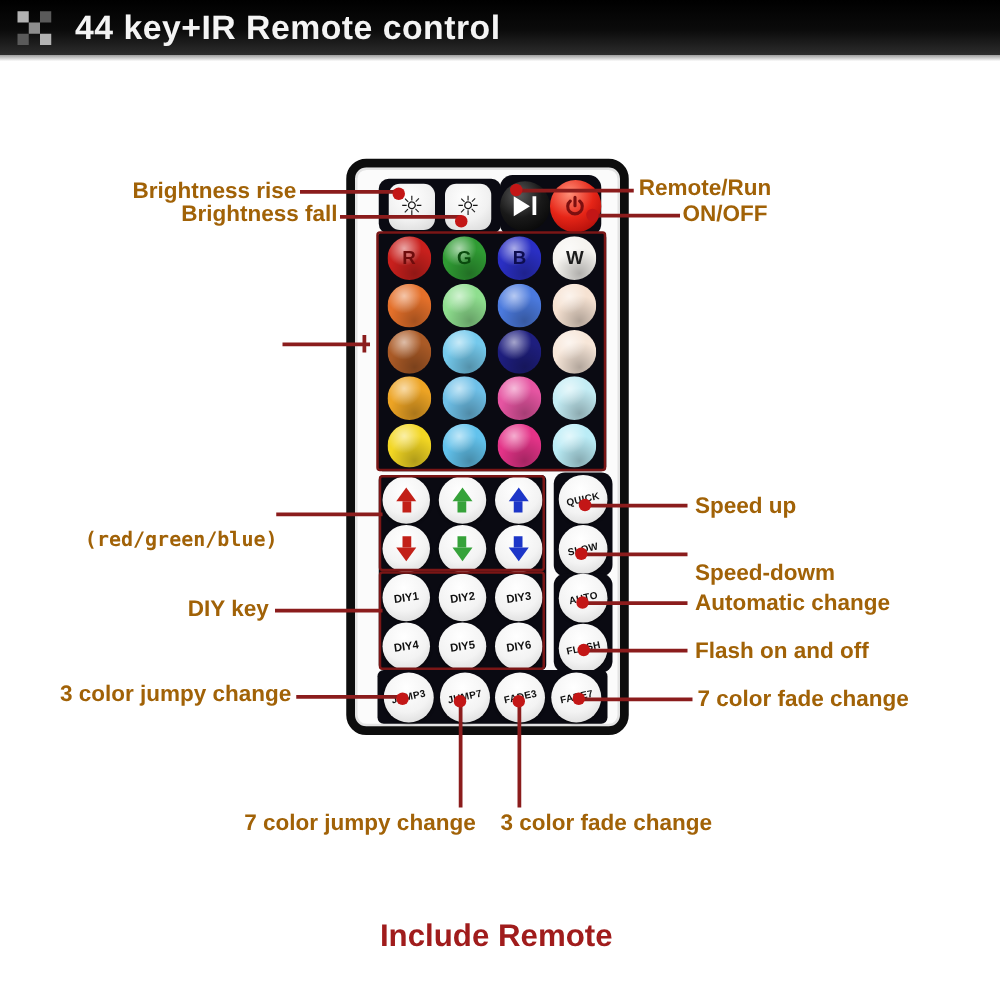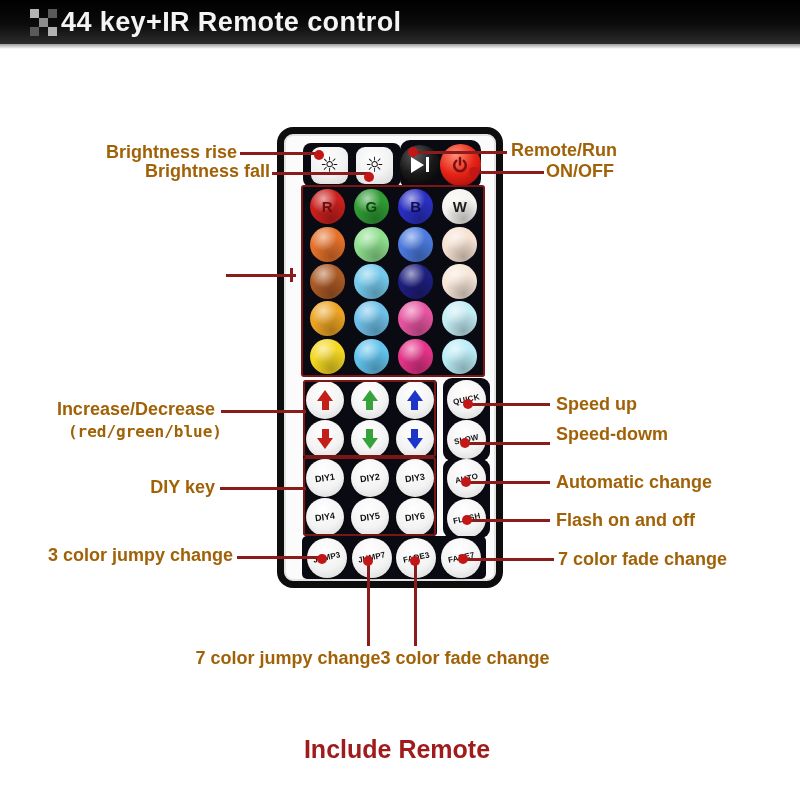--- a/index.html
+++ b/index.html
@@ -2,21 +2,21 @@
 <html><head>
 <meta charset="utf-8">
 <style>
   html,body{margin:0;padding:0;background:#fff;}
   .stage{position:relative;width:800px;height:800px;background:#ffffff;
          font-family:"Liberation Sans",sans-serif;overflow:hidden;}
 
   
   .titlebar{position:absolute;left:0;top:0;width:800px;height:44px;
     background:linear-gradient(180deg,#000 0%,#0b0b0b 55%,#2d2d2d 100%);
-    display:flex;align-items:center;gap:4px;padding-left:30px;box-sizing:border-box;}
+    display:flex;align-items:center;gap:19px;padding-left:14px;box-sizing:border-box;}
   .titlebar h1{color:#f4f4f4;font-size:27px;font-weight:800;margin:0;letter-spacing:.4px;}
   .bar-edge{position:absolute;left:0;top:44px;width:800px;height:5px;
     background:linear-gradient(180deg,#9d9d9d,#ffffff);}
   .checker{width:27px;height:27px;display:grid;
     grid-template-columns:repeat(3,1fr);grid-template-rows:repeat(3,1fr);}
   .checker i{display:block;}
   .checker .q1{grid-area:1/1;background:#b3b3b3;}
   .checker .q2{grid-area:1/3;background:#5a5a5a;}
   .checker .q3{grid-area:2/2;background:#8d8d8d;}
   .checker .q4{grid-area:3/1;background:#5a5a5a;}
@@ -286,35 +286,34 @@
         </div>
     </div>
 
     <div class="redbox" style="left:17px;top:51px;width:184px;height:192px;"></div>
     <div class="redbox" style="left:19px;top:246px;width:133px;height:77px;"></div>
     <div class="redbox" style="left:19px;top:323px;width:133px;height:79px;"></div>
   </div>
 
   <div class="albl r" style="left:37px;top:142px;width:200px;">Brightness rise</div>
   <div class="albl r" style="left:70px;top:161px;width:200px;">Brightness fall</div>
-  <div class="albl r" style="left:15px;top:399px;width:200px;">Increase/Decrease</div>
   <div class="albl r mono" style="left:22px;top:422px;width:200px;">(red/green/blue)</div>
   <div class="albl r" style="left:15px;top:477px;width:200px;">DIY key</div>
   <div class="albl r" style="left:23px;top:545px;width:210px;">3 color jumpy change</div>
 
   <div class="albl" style="left:511px;top:140px;">Remote/Run</div>
   <div class="albl" style="left:546px;top:161px;">ON/OFF</div>
   <div class="albl" style="left:556px;top:394px;">Speed up</div>
-  <div class="albl" style="left:556px;top:424px;text-align:center;">Speed-dowm</div>
+  <div class="albl" style="left:556px;top:448px;text-align:center;">Speed-dowm</div>
   <div class="albl" style="left:556px;top:472px;">Automatic change</div>
   <div class="albl" style="left:556px;top:510px;">Flash on and off</div>
   <div class="albl" style="left:558px;top:549px;">7 color fade change</div>
 
   <div class="albl c" style="left:178px;top:648px;width:220px;">7 color jumpy change</div>
-  <div class="albl c" style="left:355px;top:648px;width:220px;">3 color fade change</div>
+  <div class="albl c" style="left:375px;top:648px;width:220px;">3 color fade change</div>
   <div class="footer-lbl">Include Remote</div>
 
   <div class="aline" style="left:240px;top:152px;width:80px;"></div>
   <div class="aline" style="left:272px;top:172px;width:97px;"></div>
   <div class="aline" style="left:413px;top:151px;width:94px;"></div>
   <div class="aline" style="left:474px;top:171px;width:70px;"></div>
   <div class="aline" style="left:226px;top:274px;width:70px;"></div>
   <div class="avline" style="left:290px;top:268px;height:14px;"></div>
   <div class="aline" style="left:221px;top:410px;width:85px;"></div>
   <div class="aline" style="left:220px;top:487px;width:86px;"></div>

